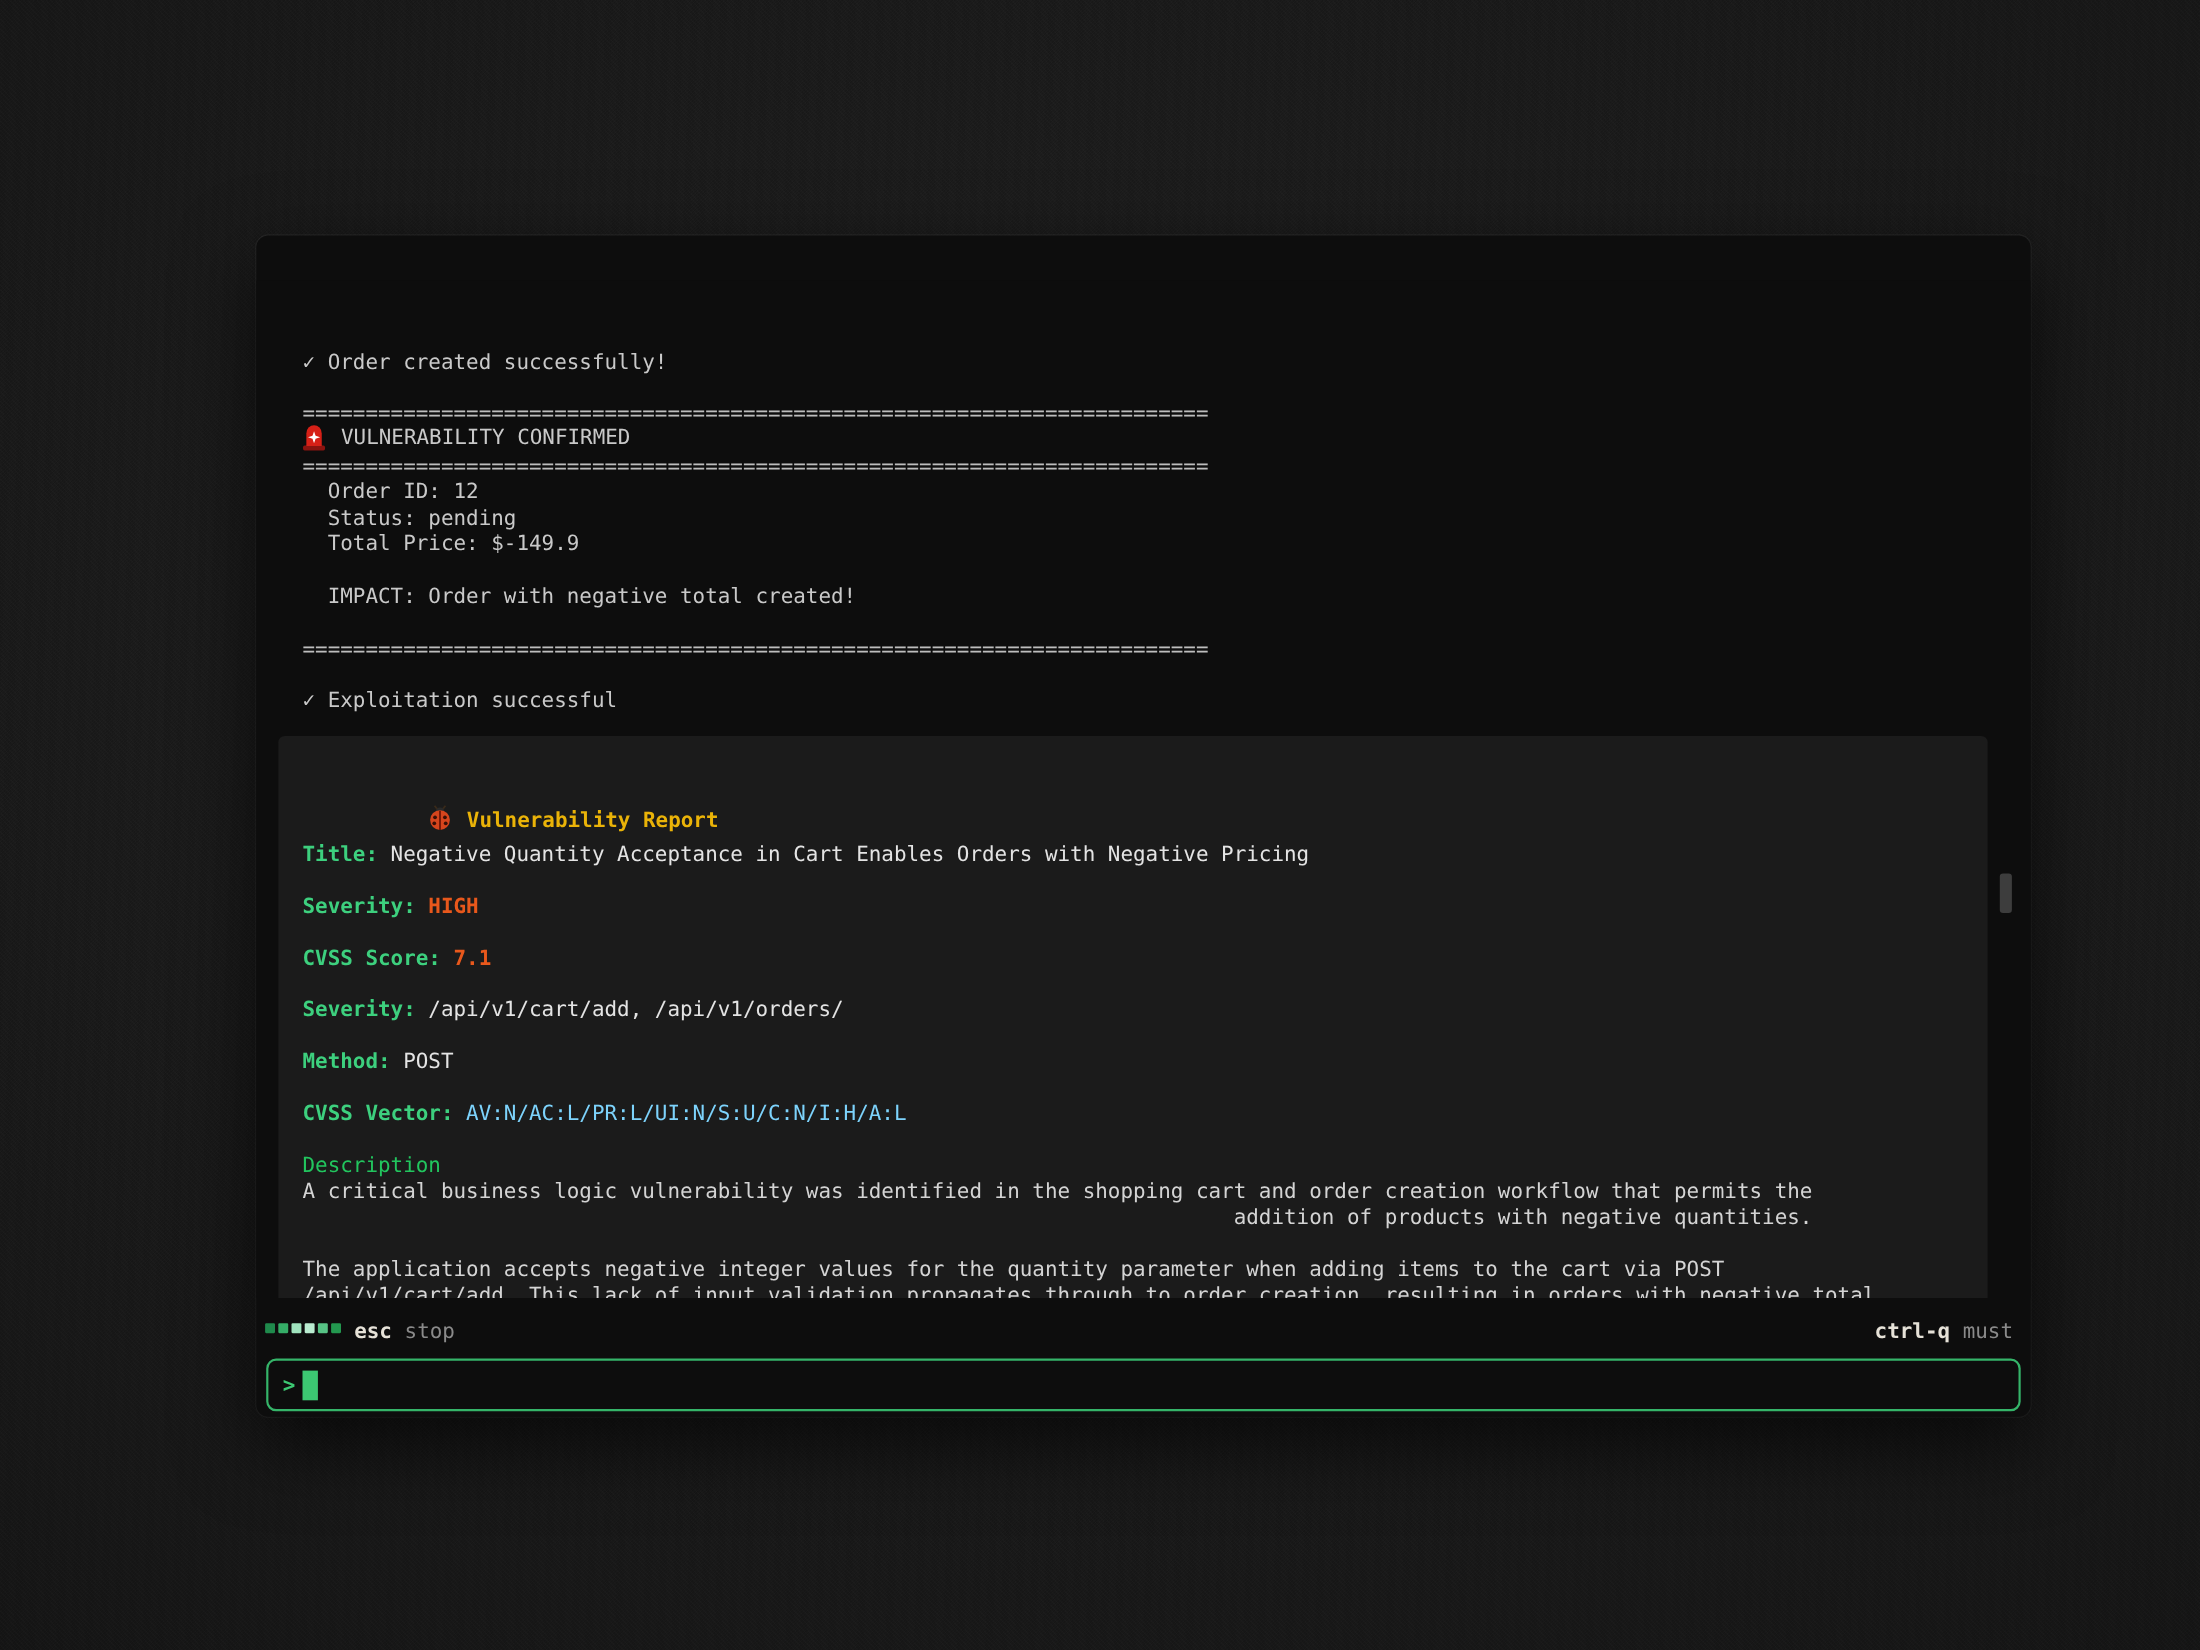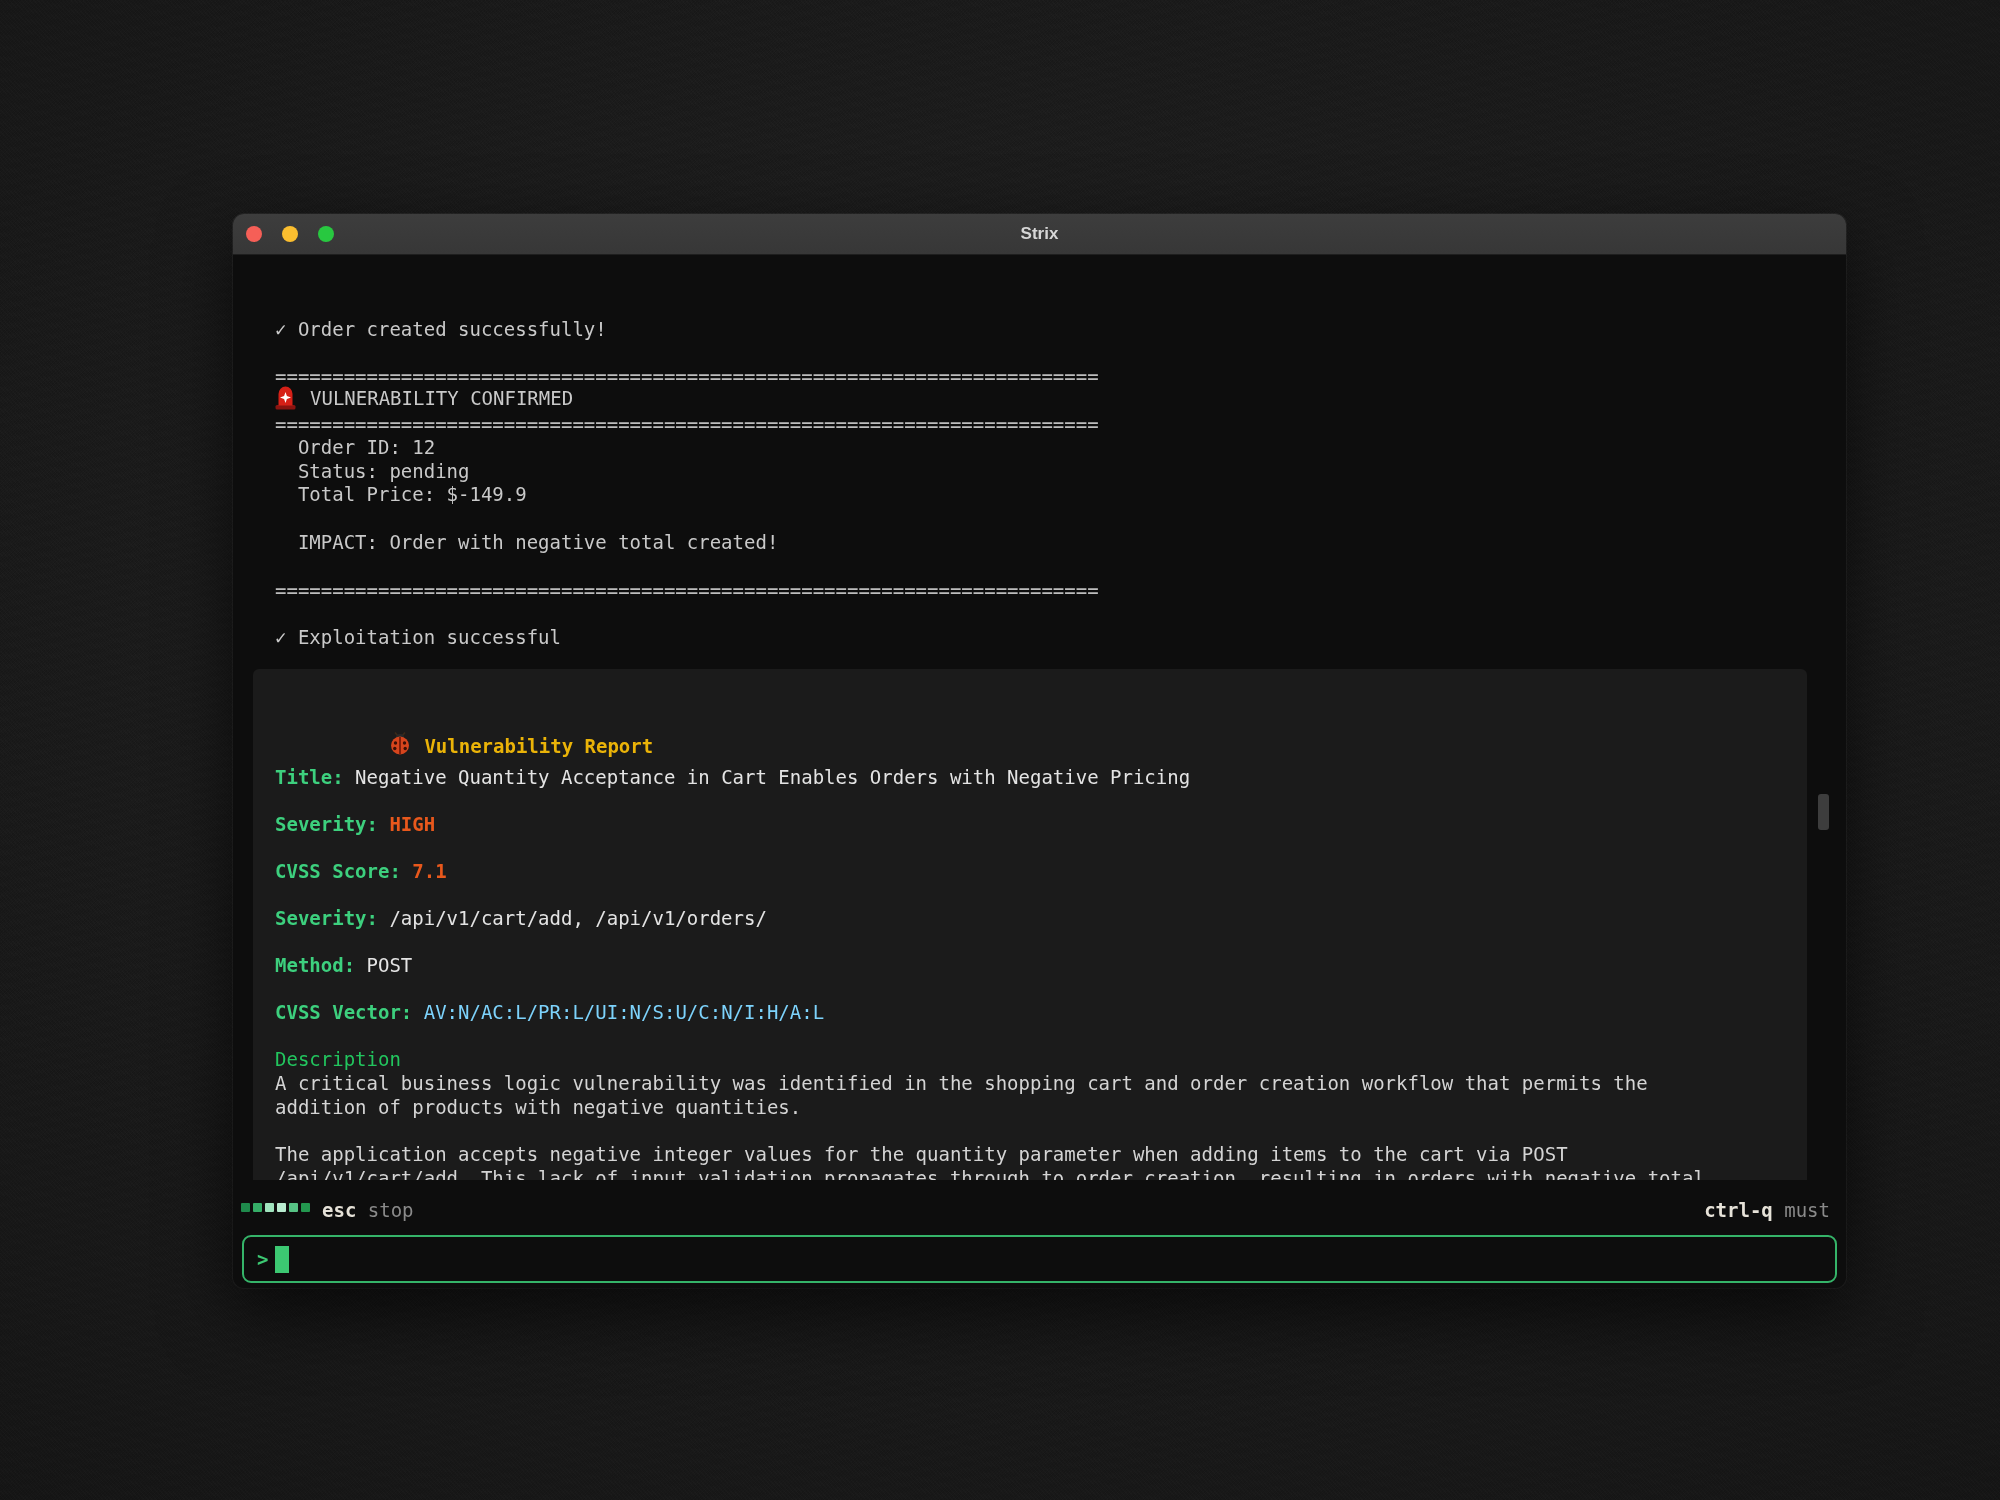--- a/index.html
+++ b/index.html
@@ -85,28 +85,20 @@
     display:flex; align-items:center;
   }
   .prompt { margin-left:13px; font-size:19px; font-weight:bold; color:#3cc872; }
   .cursor { margin-left:7px; width:14px; height:27px; background:#3cc872; }
 </style>
 </head>
 <body>
 
 <div class="window">
 
-  <div class="titlebar">
-    <div class="lights">
-      <span class="light red"></span>
-      <span class="light yellow"></span>
-      <span class="light green"></span>
-    </div>
-    <span class="title">Strix</span>
-  </div>
 
   <div class="viewport">
 
     <div class="t-line" style="top:62px">✓ Order created successfully!</div>
     <div class="t-line sep" style="top:109px">========================================================================</div>
 
     <div class="t-line banner-row" style="top:130px">
       <span class="icon">
         <svg width="21" height="25" viewBox="0 0 21 25">
           <rect x="0.5" y="20" width="20" height="4.5" rx="1.5" fill="#8a1410"></rect>
@@ -148,21 +140,21 @@
           <div class="p-row" style="top: 96px;"><span class="label">Title:</span><span class="val-white"> Negative Quantity Acceptance in Cart Enables Orders with Negative Pricing</span></div>
           <div class="p-row" style="top: 143px; text-align: right;"><span class="label">Severity:</span><span class="val-orange"> HIGH</span></div>
           <div class="p-row" style="top: 190px;"><span class="label">CVSS Score:</span><span class="val-orange"> 7.1</span></div>
           <div class="p-row" style="top: 237px;"><span class="label">Severity:</span><span class="val-white"> /api/v1/cart/add, /api/v1/orders/</span></div>
           <div class="p-row" style="top: 284px;"><span class="label">Method:</span><span class="val-white"> POST</span></div>
           <div class="p-row" style="top: 331px;"><span class="label">CVSS Vector:</span><span class="val-gray"> AV:N/AC:L/PR:L/UI:N/S:U/C:N/I:H/A:L</span></div>
         </div>
 
       <div class="p-row desc-head" style="top:378px">Description</div>
       <div id="report-paras">
-          <div class="p-row para" style="top: 402px;">A critical business logic vulnerability was identified in the shopping cart and order creation workflow that permits the
+          <div class="p-row para" style="top: 402px; text-align: right;">A critical business logic vulnerability was identified in the shopping cart and order creation workflow that permits the
 addition of products with negative quantities.</div>
           <div class="p-row para" style="top: 473px;">The application accepts negative integer values for the quantity parameter when adding items to the cart via POST
 /api/v1/cart/add. This lack of input validation propagates through to order creation, resulting in orders with negative total
 prices. The flaw represents a fundamental failure to enforce business rules that quantity values must be positive integers.</div>
         </div>
     </div>
 
     <div class="scroll-thumb"></div>
   </div>
 

